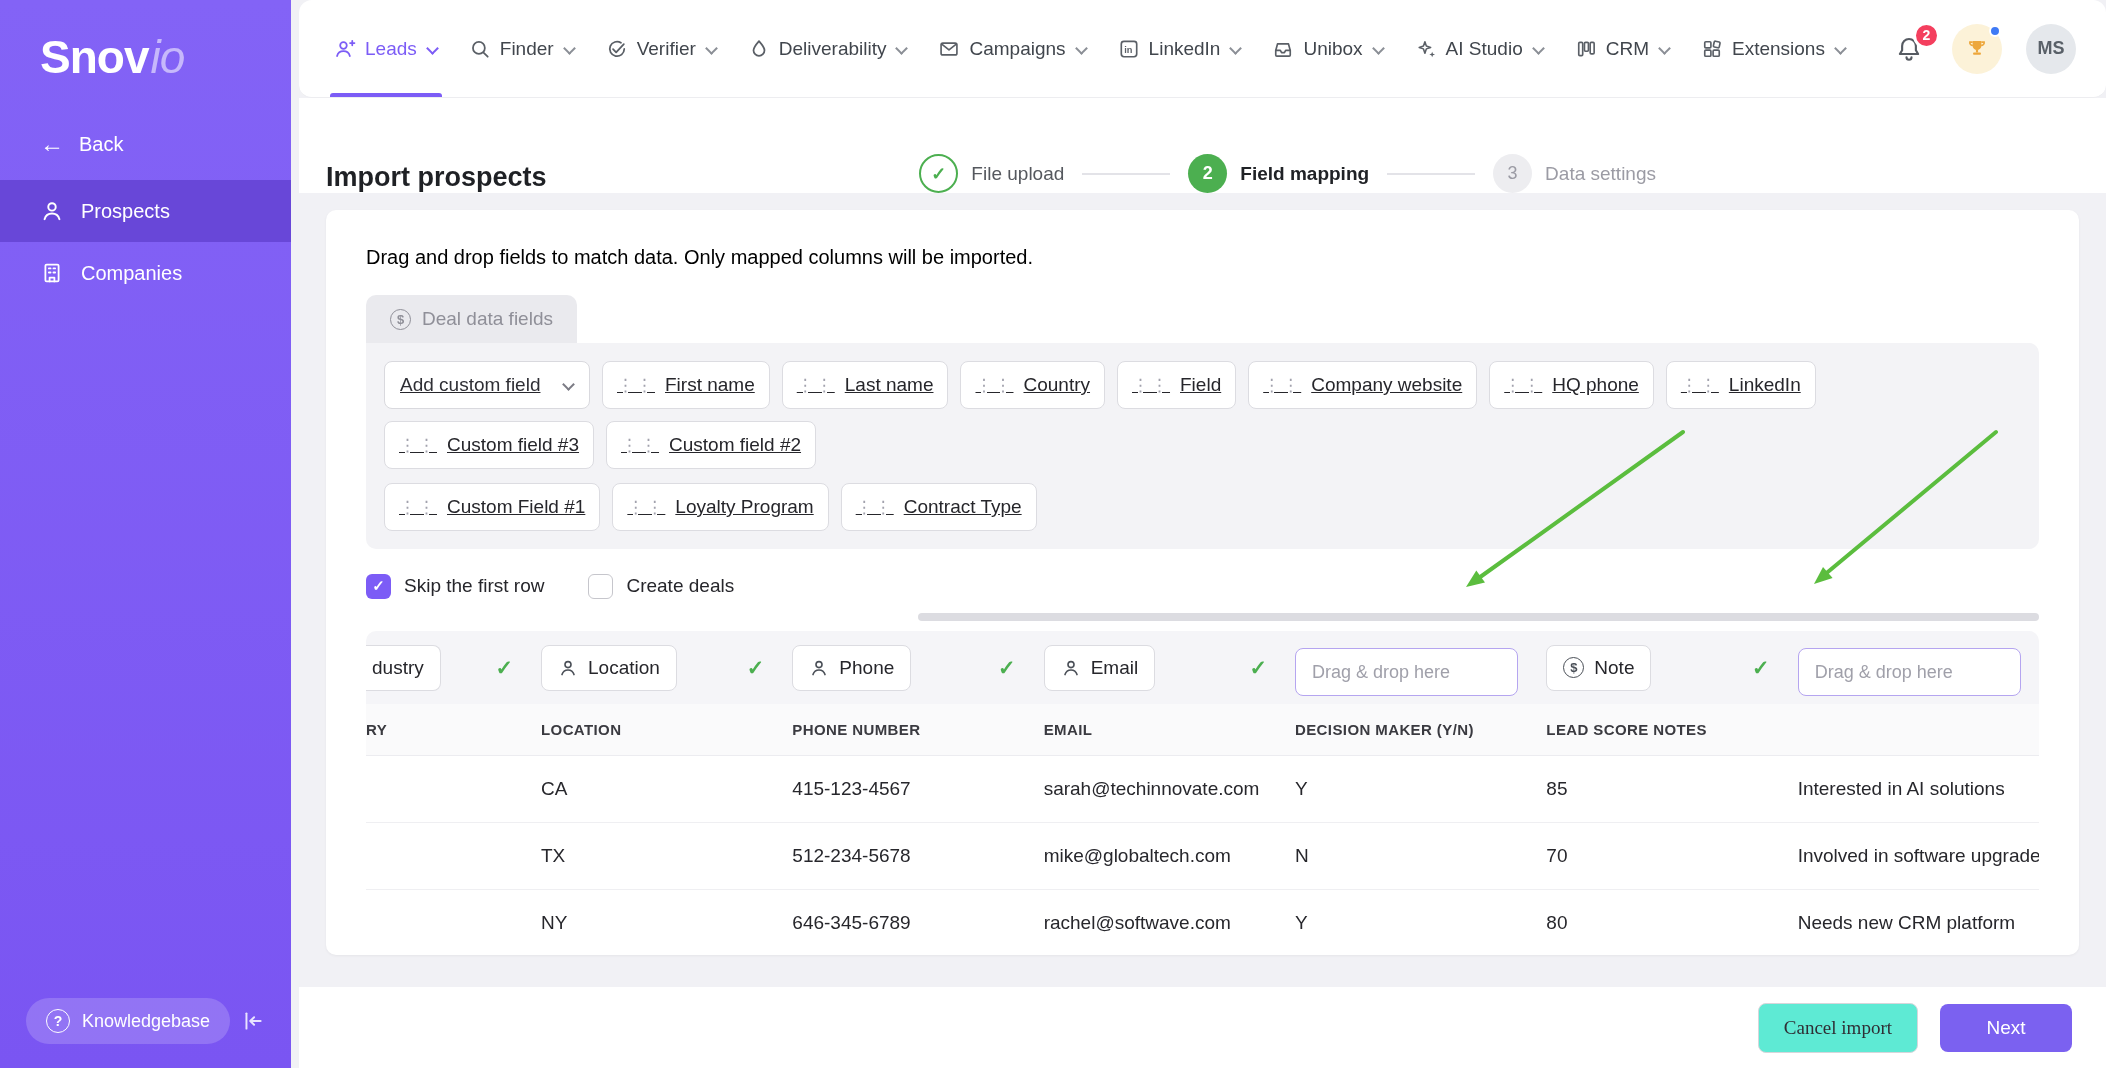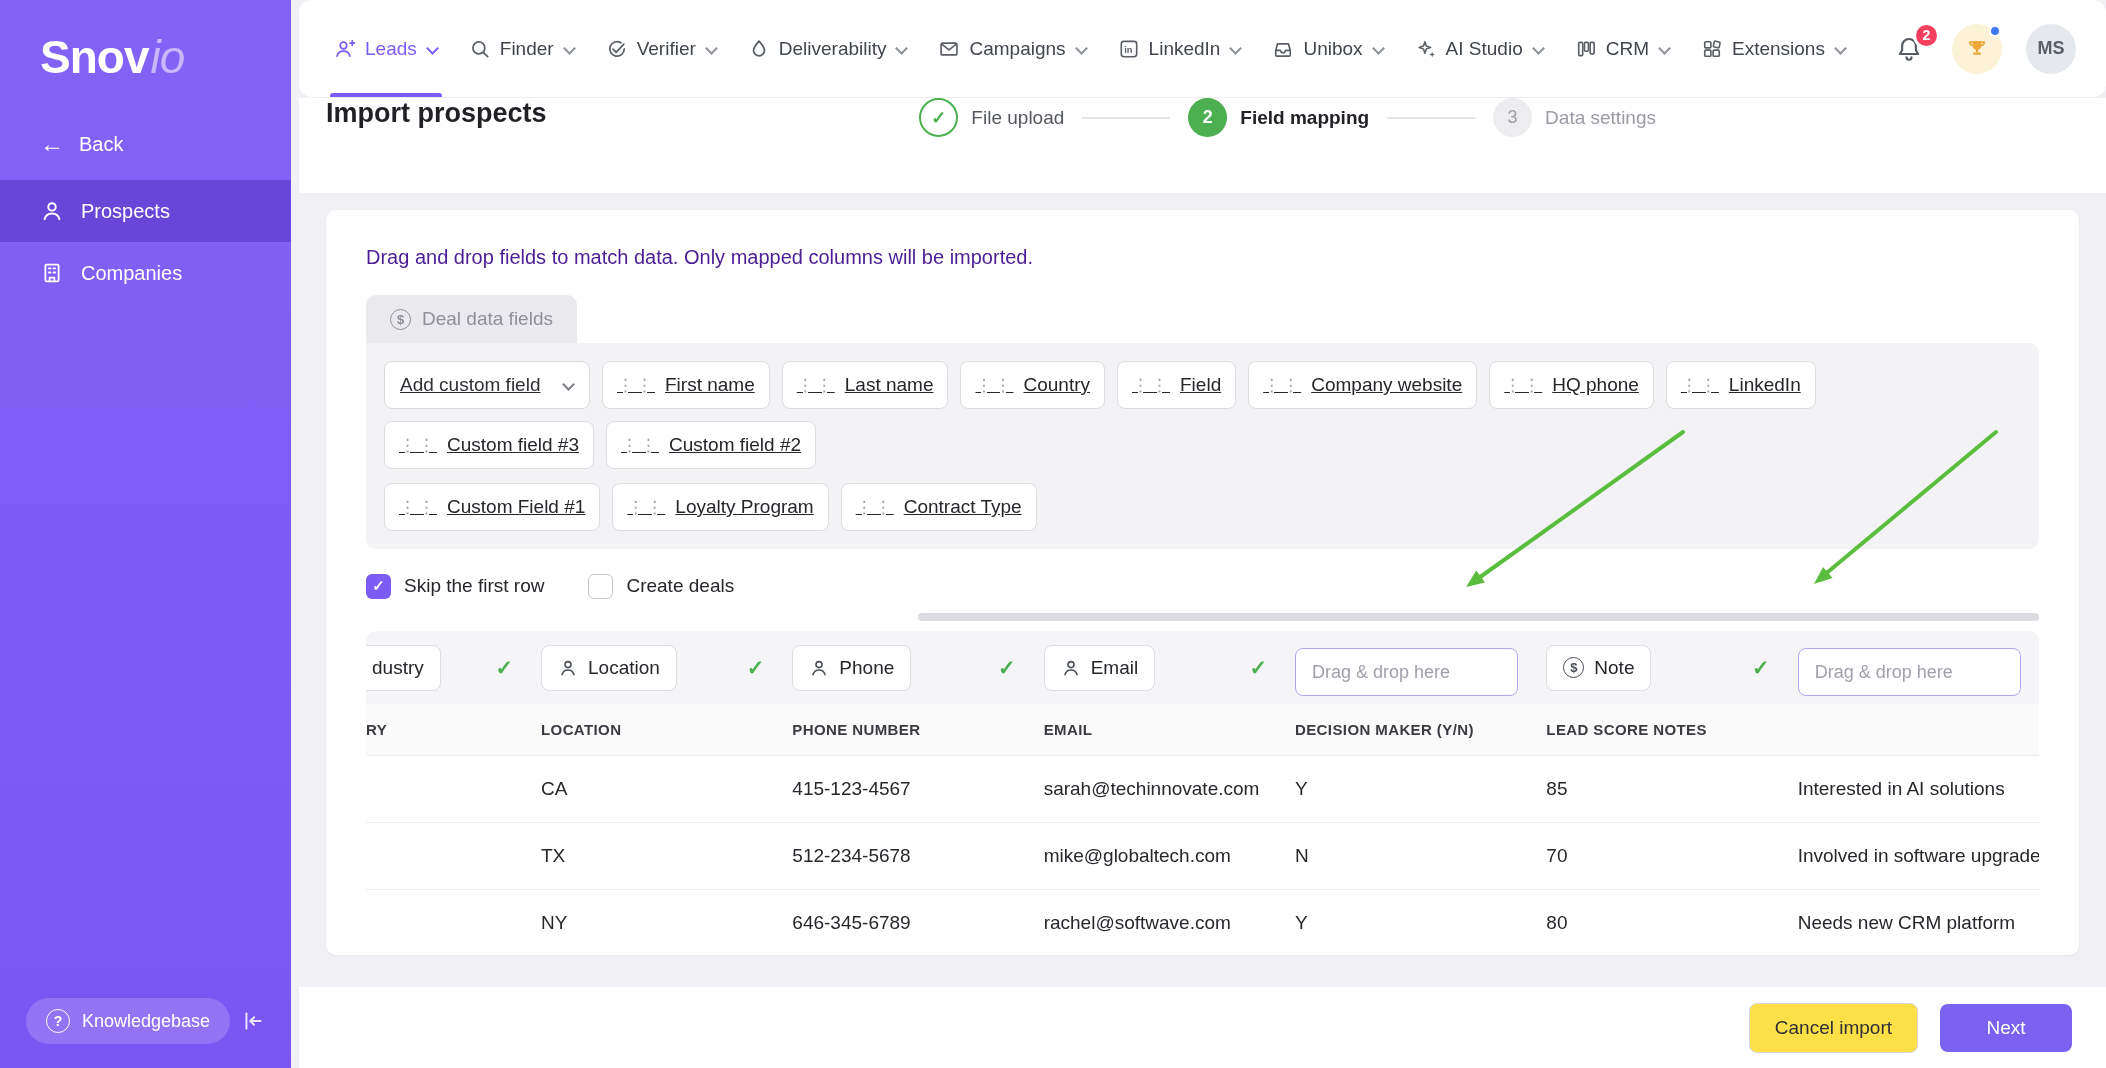--- a/index.html
+++ b/index.html
@@ -47,38 +47,38 @@
   .nav-item .chev { color:#8b8f96; }
   .nav-item.active .chev { color:#7c5cf6; }
   .nav-right { margin-left:auto; display:flex; align-items:center; gap:24px; }
   .icon-btn, .trophy-wrap { background:none; border:none; cursor:pointer; position:relative; padding:4px; }
   .badge { position:absolute; top:-8px; right:-12px; min-width:27px; height:27px; background:#f43f5e; border:3px solid #fff; border-radius:14px; color:#fff; font-size:14px; font-weight:700; display:flex; align-items:center; justify-content:center; }
   .trophy-wrap { width:50px; height:50px; background:#fcf2d8; border-radius:50%; display:flex; align-items:center; justify-content:center; }
   .bluedot { position:absolute; top:1px; right:1px; width:12px; height:12px; background:#3f7af5; border:2px solid #fff; border-radius:50%; }
   .avatar { width:50px; height:50px; border-radius:50%; background:#e5e8ec; color:#596068; font-size:18px; font-weight:700; display:flex; align-items:center; justify-content:center; cursor:pointer; }
 
   
-  .page-header { height:95px; background:#fff; display:flex; align-items:flex-start; padding:0 30px 16px 27px; flex-shrink:0; }
+  .page-header { height:95px; background:#fff; display:flex; align-items:flex-end; padding:0 30px 0 27px; flex-shrink:0; }
   .page-title { font-size:27px; font-weight:600; color:#1f2125; }
   .stepper { display:flex; align-items:center; margin-left:auto; margin-right:420px; }
   .step { display:flex; align-items:center; gap:13px; cursor:pointer; }
   .scircle { width:39px; height:39px; border-radius:50%; display:flex; align-items:center; justify-content:center; font-size:18px; flex-shrink:0; }
   .step.done .scircle { border:2px solid #4caf50; color:#4caf50; font-weight:700; background:#fff; }
   .step.active .scircle { background:#4caf50; color:#fff; font-weight:600; }
   .step.pending .scircle { background:#ededf0; color:#9b9ba4; }
   .slabel { font-size:19px; }
   .step.done .slabel { color:#55585e; }
   .step.active .slabel { color:#202226; font-weight:600; }
   .step.pending .slabel { color:#9b9ba4; }
   .sline { width:88px; height:2px; background:#e3e3e8; margin:0 18px; }
 
   
   .content { flex:1; padding:17px 27px 0; }
   .card { background:#fff; border-radius:10px; height:745px; padding:36px 40px; box-shadow:0 1px 3px rgba(0,0,0,.05); overflow:hidden; }
-  .instruction { font-size:20px; color:#4c1d95; margin-bottom:26px; }
+  .instruction { font-size:20px; color:#000000; margin-bottom:26px; }
 
   .tabs { display:flex; gap:3px; }
   .tab { display:flex; align-items:center; gap:11px; padding:0 24px; height:48px; border-radius:10px 10px 0 0; font-size:19px; cursor:pointer; }
   .tab.active { background:#fff; border:1px solid #e4e4e9; border-bottom:none; font-weight:600; color:#26262b; }
   .tab.inactive { background:#eaeaee; color:#8f8f98; }
   .circ-dollar { width:21px; height:21px; border:1.5px solid currentColor; border-radius:50%; display:inline-flex; align-items:center; justify-content:center; font-size:13px; font-weight:700; flex-shrink:0; }
 
   .chips-panel { background:#f3f3f6; border-radius:0 10px 10px 10px; padding:18px;text-decoration:underline; }
   .panel-row { display:flex; flex-wrap:wrap; gap:12px; align-items:center; }
   .panel-row + .panel-row { margin-top:14px; }
@@ -108,21 +108,21 @@
   .thead { background:#fafafb; padding:17px 0; border-bottom:1px solid #ececf0; }
   .hcell { font-size:15px; font-weight:700; color:#3a3a40; letter-spacing:.4px; padding-left:10px; text-transform:uppercase; white-space:nowrap; }
   .hcell:first-child { padding-left:0; }
   .trow { height:67px; border-bottom:1px solid #efeff2; background:#fff; }
   .tcell { font-size:19px; color:#27272c; padding-left:10px; white-space:nowrap; overflow:hidden; }
   .tcell:first-child { padding-left:0; }
 
   
   .footer { height:81px; background:#fff; display:flex; align-items:center; justify-content:flex-end; gap:22px; padding-right:34px; flex-shrink:0; }
   .btn { font-family:inherit; font-size:19px; border-radius:8px; cursor:pointer; padding:13px 25px; }
-  .btn-cancel { background:#fde047; border:1px solid #d6d6db; color:#2f2f35; }
+  .btn-cancel { background:#5eead4; border:1px solid #d6d6db; color:#2f2f35;font-family:Liberation Serif, serif; }
   .btn-next { background:#7b61f0; border:none; color:#fff; min-width:132px; padding:13px 24px; }
 
   .arrows-svg { position:absolute; left:0; top:0; width:1815px; height:1068px; pointer-events:none; z-index:5; }
 
   svg.ic { display:block; }
 </style>
 </head>
 <body>
 
 <div class="app">

